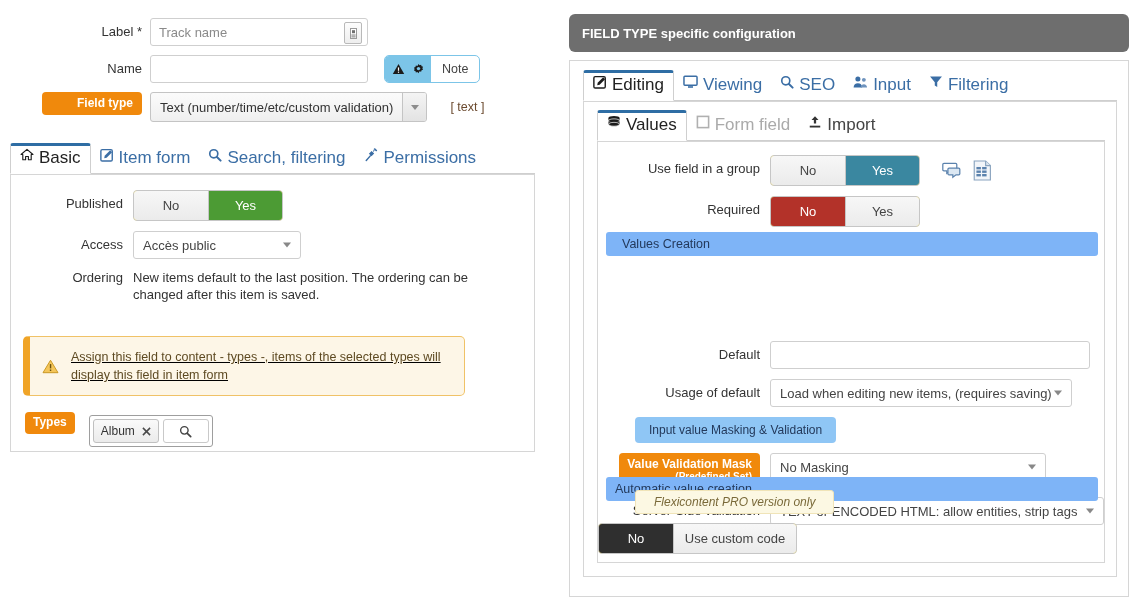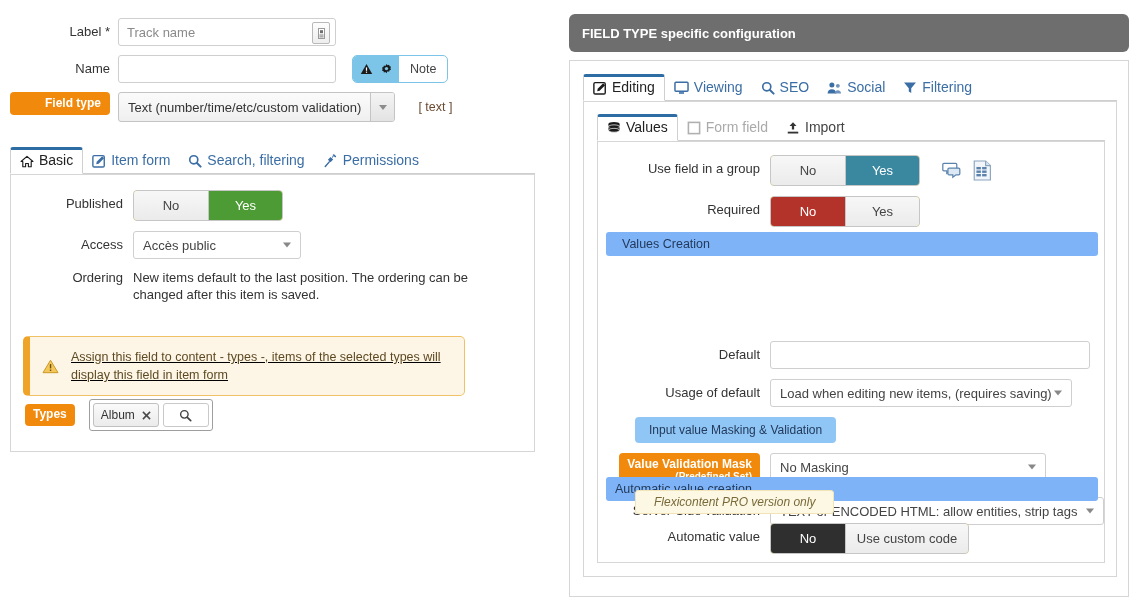--- a/index.html
+++ b/index.html
@@ -140,23 +140,23 @@
   
   .tabs {
     display: flex;
     align-items: flex-end;
     border-bottom: 1px solid #cfcfcf;
     height: 28px;
     box-sizing: border-box;
   }
   .tab {
     display: flex;
-    align-items: flex-end;
+    align-items: flex-start;
     gap: 5px;
-    font-size: 14px;
+    font-size: 17px;
     color: #3b6ea5;
     padding: 4px 9px 5px 9px;
     position: relative;
     cursor: pointer;
     white-space: nowrap;
   }
   .tab.active {
     color: #222;
     background: #fff;
     border: 1px solid #cfcfcf;
@@ -174,21 +174,21 @@
     border: 1px solid #d6d6d6;
     background: #fff;
     box-sizing: border-box;
   }
 </style>
 </head>
 <body>
 
 <div id="root">
 
-  <div style="position:absolute; left:0; top:0; width:545px; height:606px;">
+  <div style="position:absolute; left:0; top:0; width:545px; height:606px;padding-left:32px;">
 
     <div class="frow" style="margin-top:18px;">
       <div class="flabel" style="width:110px; margin-right:8px;">Label *</div>
       <div class="fctl" style="position:relative;">
         <input class="txt" type="text" style="width: 218px; height: 28px;" placeholder="Track name">
         <span class="ico" style="position:absolute; right:6px; top:4px; width:16px; height:20px; border:1px solid #b9b9b9; border-radius:2px; background:linear-gradient(#fdfdfd,#eeeeee); display:flex; align-items:center; justify-content:center;">
           <svg width="9" height="13" viewBox="0 0 9 13">
             <rect x="1.5" y="1.5" width="6" height="10" fill="#ffffff" stroke="#9a9a9a" stroke-width="1"></rect>
             <rect x="3" y="3.2" width="3" height="3" fill="#6f6f6f"></rect>
             <rect x="2.4" y="7.4" width="4.2" height="1.3" fill="#9a9a9a"></rect>
@@ -306,21 +306,21 @@
             <polygon points="9,1.3 17,14.6 1,14.6" fill="#f5c65a" stroke="#c89520" stroke-width="1"></polygon>
             <rect x="8.3" y="5.4" width="1.5" height="4.6" fill="#6b5210"></rect>
             <rect x="8.3" y="11.2" width="1.5" height="1.6" fill="#6b5210"></rect>
           </svg>
         </span>
         <span style="font-size:12.5px; color:#5e4a22; line-height:18px;">Assign this field to content - types -, items of the selected types will display this field in item form</span>
       </div>
 
       <div style="position:absolute; left:14px; top:224px; display:flex; align-items:center;">
         <span class="badge" style="padding:4px 8px; font-size:12px;">Types</span>
-        <div style="margin-left:14px; display:flex; align-items:center; border:1px solid #9e9e9e; border-radius:3px; background:#fff; padding:3px; gap:4px;">
+        <div style="margin-left:14px; display:flex; align-items:center; border:1px solid #9e9e9e; border-radius:3px; background:#fff; padding:3px; gap:4px;margin-top:16px;">
           <span style="display:flex; align-items:center; gap:7px; border:1px solid #c0c0c0; border-radius:3px; background:linear-gradient(#fafafa,#ebebeb); padding:4px 7px; font-size:12px; color:#333;">
             <span>Album</span>
             <span class="ico">
               <svg width="9" height="9" viewBox="0 0 10 10">
                 <line x1="1" y1="1" x2="9" y2="9" stroke="#4a4a4a" stroke-width="1.7"></line>
                 <line x1="9" y1="1" x2="1" y2="9" stroke="#4a4a4a" stroke-width="1.7"></line>
               </svg>
             </span>
           </span>
           <span style="display:flex; align-items:center; justify-content:center; width:44px; height:22px; border:1px solid #c9c9c9; border-radius:3px; background:#fff;">
@@ -375,21 +375,21 @@
         </div>
         <div class="tab">
           <span class="ico">
             <svg width="15" height="14" viewBox="0 0 16 15">
               <circle cx="5.2" cy="4.3" r="2.7" fill="#3b6ea5"></circle>
               <path d="M0.6 13.4c0-2.8 2-4.5 4.6-4.5s4.6 1.7 4.6 4.5z" fill="#3b6ea5"></path>
               <circle cx="11.6" cy="5.2" r="2.1" fill="#6f93bd"></circle>
               <path d="M8.2 13.4c0-2.2 1.5-3.6 3.4-3.6s3.4 1.4 3.4 3.6z" fill="#6f93bd"></path>
             </svg>
           </span>
-          <span>Social</span>
+          <span>Input</span>
         </div>
         <div class="tab">
           <span class="ico">
             <svg width="14" height="14" viewBox="0 0 16 16">
               <path d="M1.2 1.8h13.6L9.4 8.2v5.6L6.6 12V8.2z" fill="#3b6ea5"></path>
             </svg>
           </span>
           <span>Filtering</span>
         </div>
       </div>
@@ -508,21 +508,20 @@
             </div>
           </div>
 
           <div class="secbar" style="position:absolute; left:8px; top:316px; width:492px;margin-top:19px;">Automatic value creation</div>
 
           <div style="position:absolute; left:37px; top:348px;">
             <span class="pro-note">Flexicontent PRO version only</span>
           </div>
 
           <div class="frow" style="position:absolute; left:0; top:381px; width:100%;">
-            <div class="flabel" style="width:162px; margin-right:10px;">Automatic value</div>
             <div class="toggle">
               <div class="opt on-dark" style="width:74px;">No</div>
               <div class="opt" style="width:122px;">Use custom code</div>
             </div>
           </div>
 
         </div>
       </div>
     </div>
   </div>

